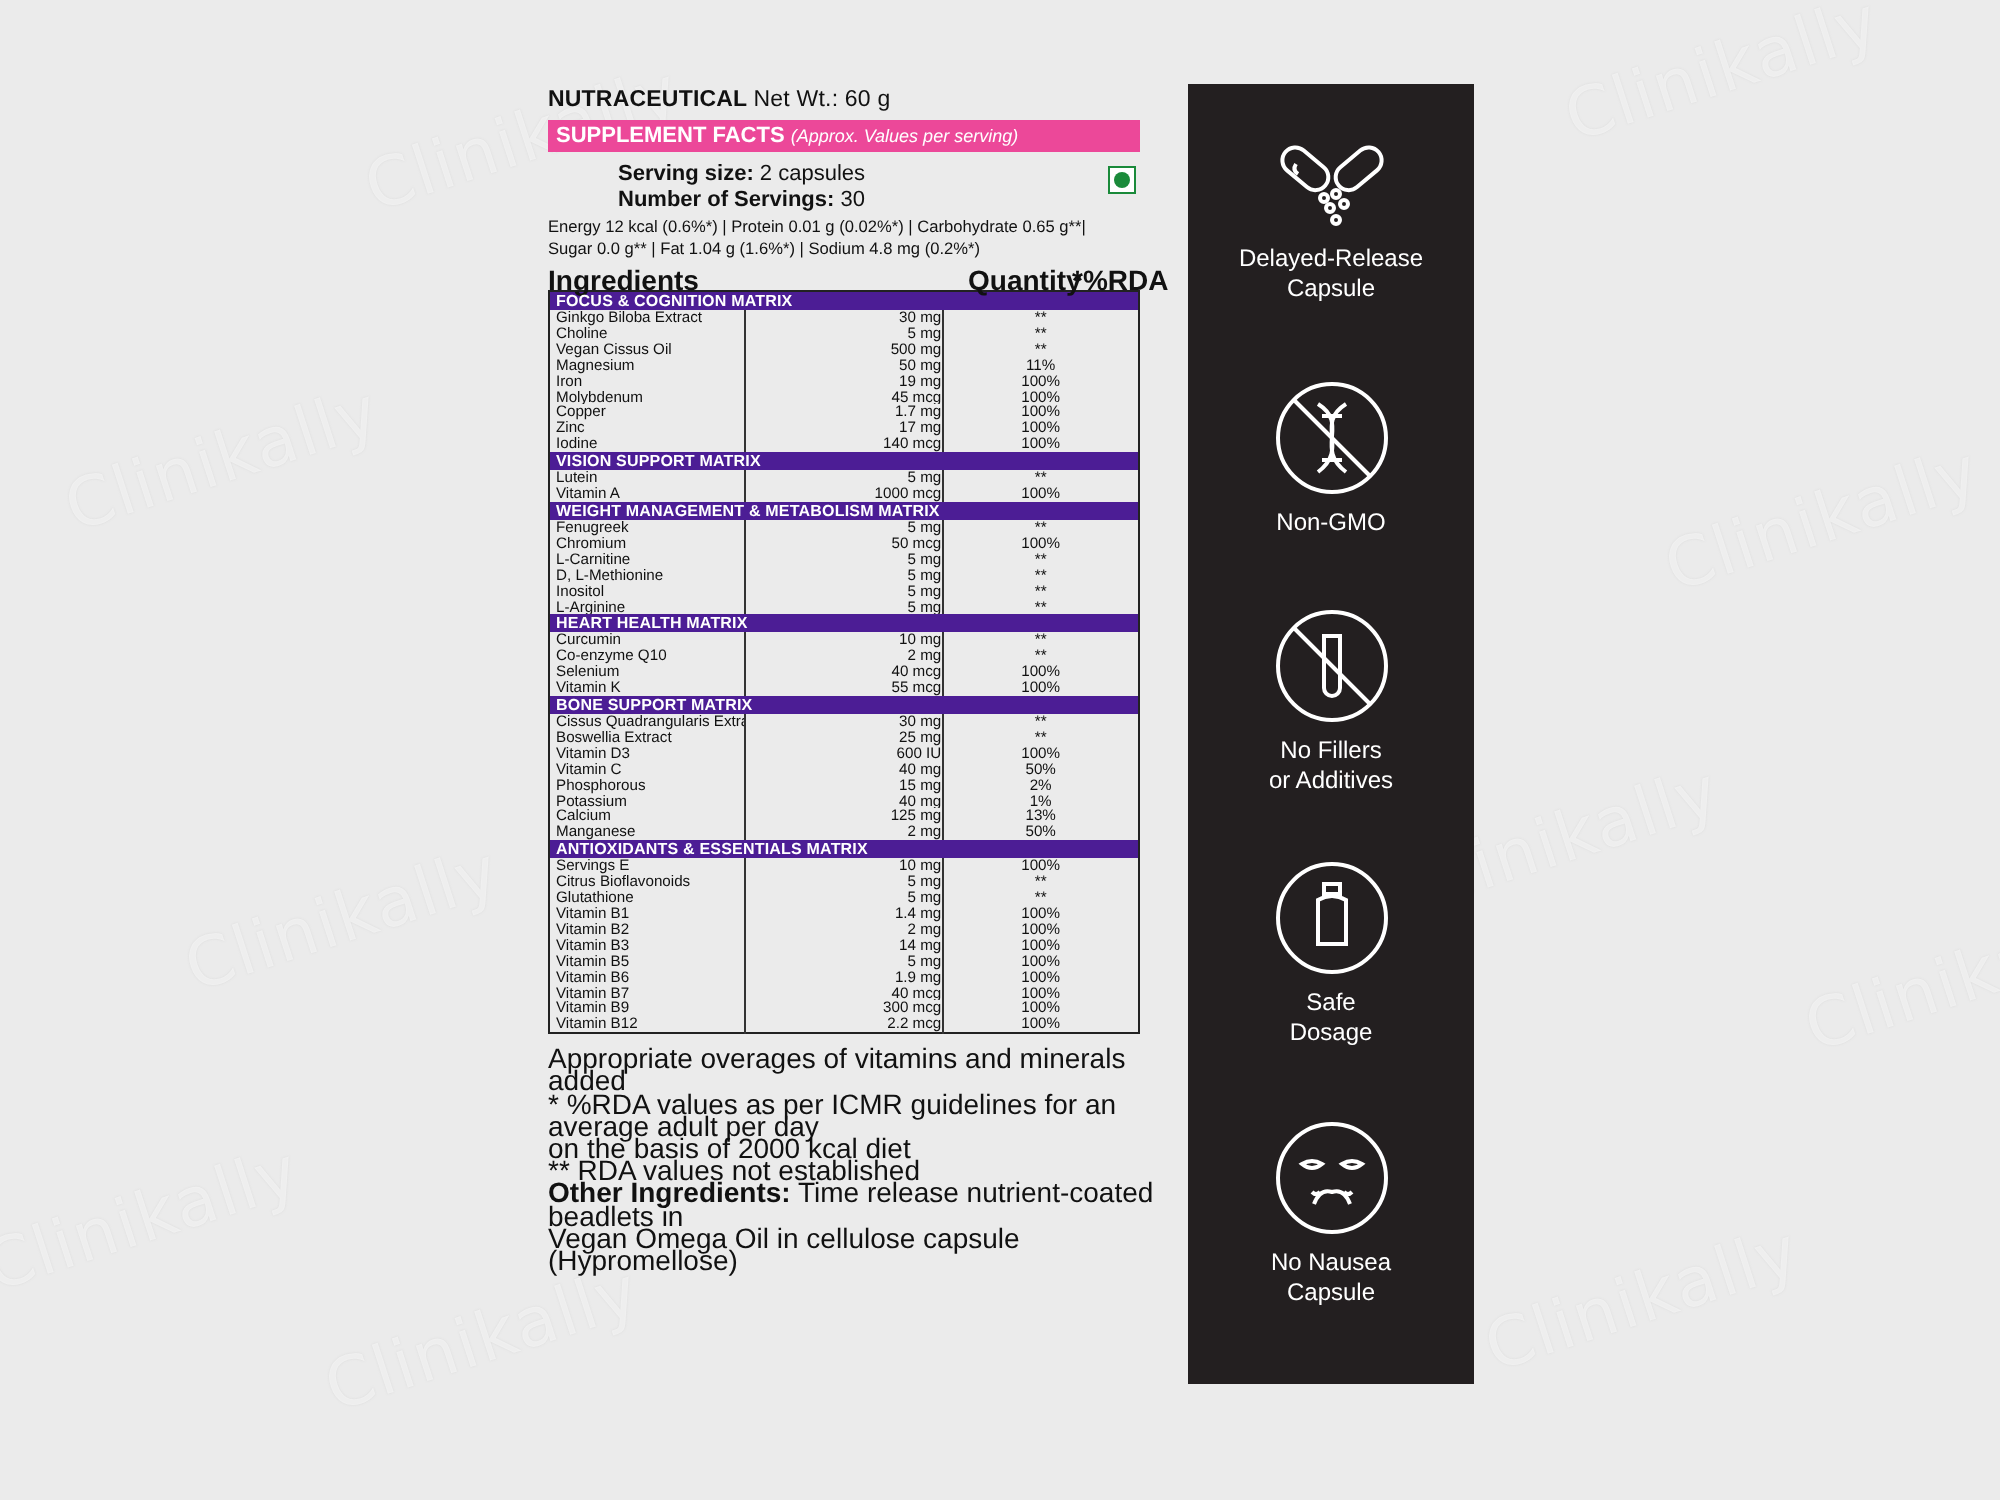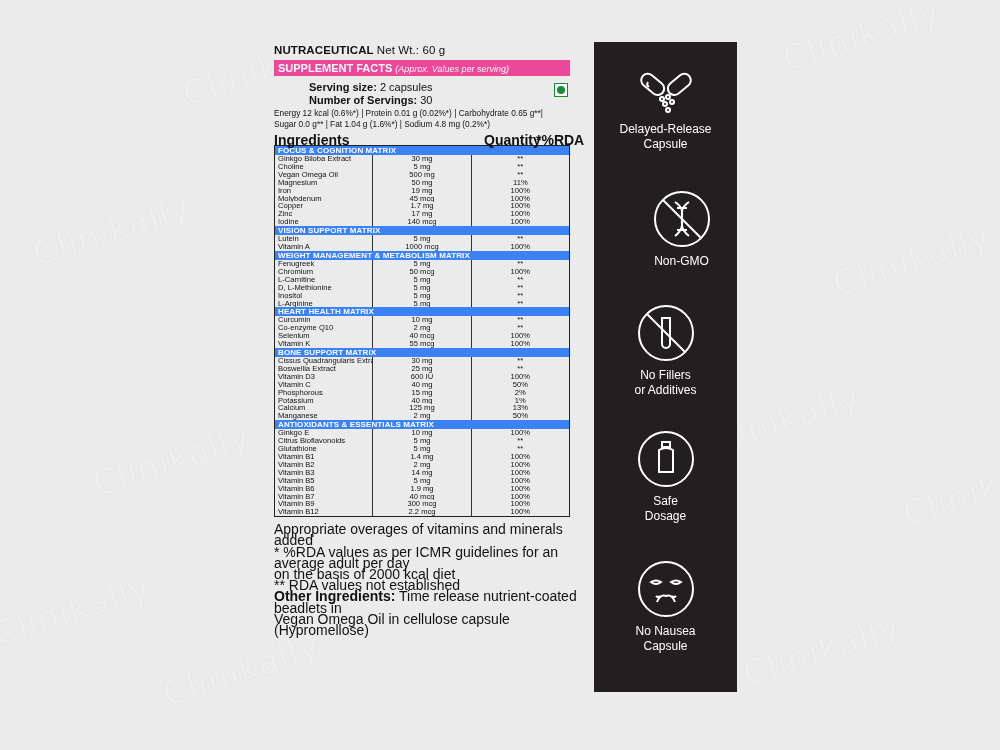--- a/index.html
+++ b/index.html
@@ -15,23 +15,23 @@
   .serv .l span{font-weight:normal;}
   .veg{position:absolute;right:2px;top:2px;width:12px;height:12px;border:1.5px solid #1a8a3a;background:#fff;}
   .veg::after{content:"";position:absolute;left:2px;top:2px;width:8px;height:8px;border-radius:50%;background:#1a8a3a;}
   .nut{font-size:8.3px;line-height:11px;margin-top:1px;}
   .cols{display:flex;font-size:14px;font-weight:bold;margin-top:5px;height:10px;line-height:10px;}
   .cols .c1{flex:1;}
   .cols .c2{width:52px;text-align:center;}
   .cols .c3{width:34px;text-align:left;}
   table{border-collapse:collapse;width:296px;border:1px solid #222;table-layout:fixed;}
   td{font-size:7.6px;height:7.9px;line-height:7.9px;padding:0 3px;white-space:nowrap;overflow:hidden;}
-  td.q{width:44px;text-align:center;border-left:1px solid #333;padding:0;}
+  td.q{width:44px;text-align:right;border-left:1px solid #333;padding:0;}
   td.r{width:32px;text-align:center;border-left:1px solid #333;padding:0;}
-  tr.sec td{background:#3b82f6;color:#fff;font-weight:bold;font-size:8px;height:9px;line-height:9px;letter-spacing:0.1px;}
+  tr.sec td{background:#4c1d95;color:#fff;font-weight:bold;font-size:8px;height:9px;line-height:9px;letter-spacing:0.1px;}
   .foot{font-size:14px;line-height:11.2px;margin-top:7px;width:310px;}
   .foot b{font-weight:bold;}
   #panel{position:absolute;left:594px;top:42px;width:143px;height:650px;background:#231f20;color:#fff;}
   .feat{position:absolute;left:0;width:143px;text-align:center;}
   .feat svg{display:block;margin:0 auto;}
   .feat .t{font-size:12px;line-height:15px;margin-top:6px;}
 </style>
 </head>
 <body>
 
@@ -78,21 +78,21 @@
           <td>Ginkgo Biloba Extract</td>
           <td class="q">30 mg</td>
           <td class="r">**</td>
         </tr>
         <tr>
           <td>Choline</td>
           <td class="q">5 mg</td>
           <td class="r">**</td>
         </tr>
         <tr>
-          <td>Vegan Omega Oil</td>
+          <td>Vegan Cissus Oil</td>
           <td class="q">500 mg</td>
           <td class="r">**</td>
         </tr>
         <tr>
           <td>Magnesium</td>
           <td class="q">50 mg</td>
           <td class="r">11%</td>
         </tr>
         <tr>
           <td>Iron</td>
@@ -228,21 +228,21 @@
         </tr>
         <tr>
           <td>Manganese</td>
           <td class="q">2 mg</td>
           <td class="r">50%</td>
         </tr>
         <tr class="sec">
           <td colspan="3">ANTIOXIDANTS &amp; ESSENTIALS MATRIX</td>
         </tr>
         <tr>
-          <td>Ginkgo E</td>
+          <td>Servings E</td>
           <td class="q">10 mg</td>
           <td class="r">100%</td>
         </tr>
         <tr>
           <td>Citrus Bioflavonoids</td>
           <td class="q">5 mg</td>
           <td class="r">**</td>
         </tr>
         <tr>
           <td>Glutathione</td>
@@ -311,21 +311,21 @@
         <circle cx="30" cy="25" r="2"></circle>
         <circle cx="34" cy="30" r="2"></circle>
       <circle cx="27" cy="32" r="2"></circle>
         <circle cx="30" cy="38" r="2"></circle>
     </svg>
     <div class="t">
         <div>Delayed-Release</div>
         <div>Capsule</div>
       </div>
   </div>
-  <div class="feat" style="top:148px;padding-left:16px;">
+  <div class="feat" style="top:148px;">
     <svg width="58" height="58" viewBox="0 0 58 58" fill="none" stroke="#fff" stroke-width="2">
       <circle cx="29" cy="29" r="27"></circle>
       <line x1="10" y1="10" x2="48" y2="48"></line>
       <path d="M22 12 C 38 22, 20 34, 36 46"></path>
       <path d="M36 12 C 20 22, 38 34, 22 46"></path>
       <line x1="24" y1="18" x2="34" y2="18"></line>
         <line x1="24" y1="40" x2="34" y2="40"></line>
     </svg>
     <div class="t">
         <div>Non-GMO</div>

